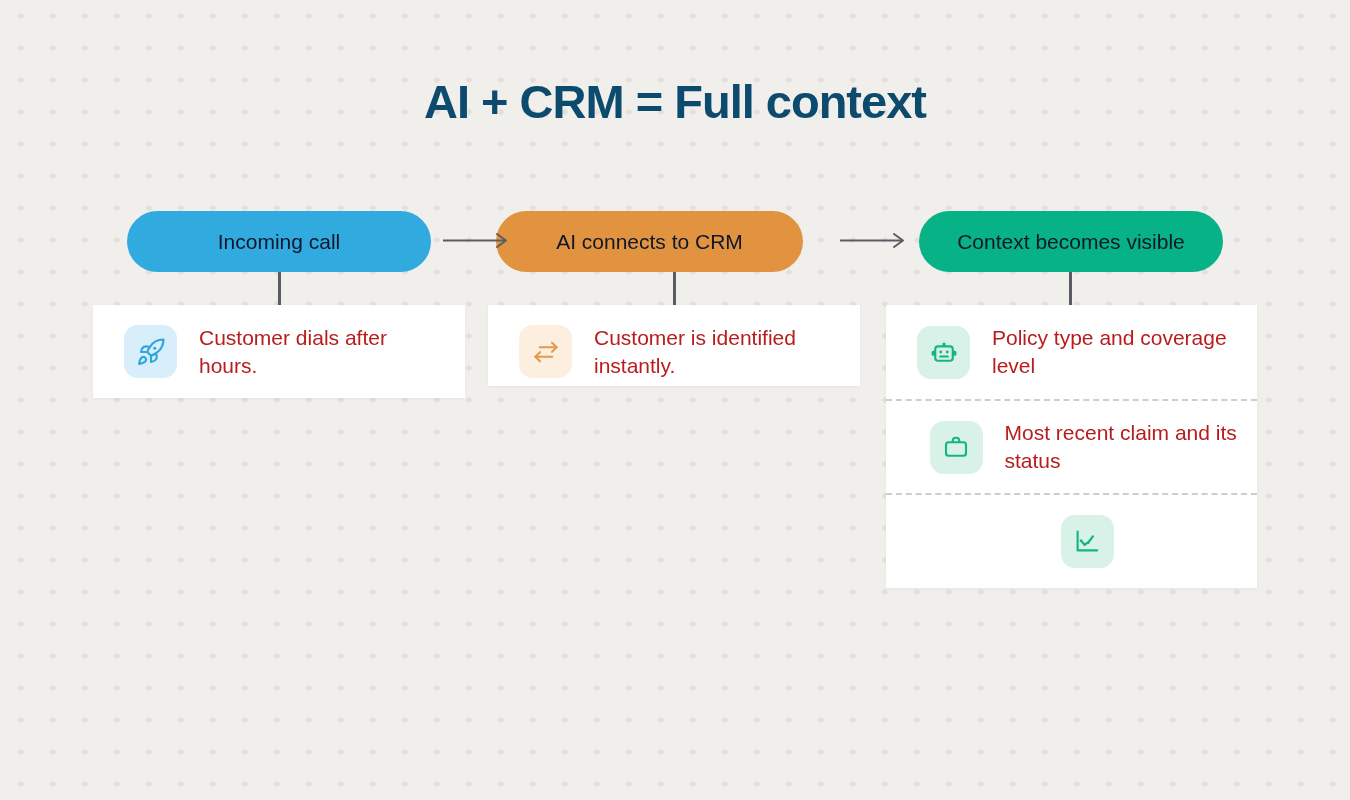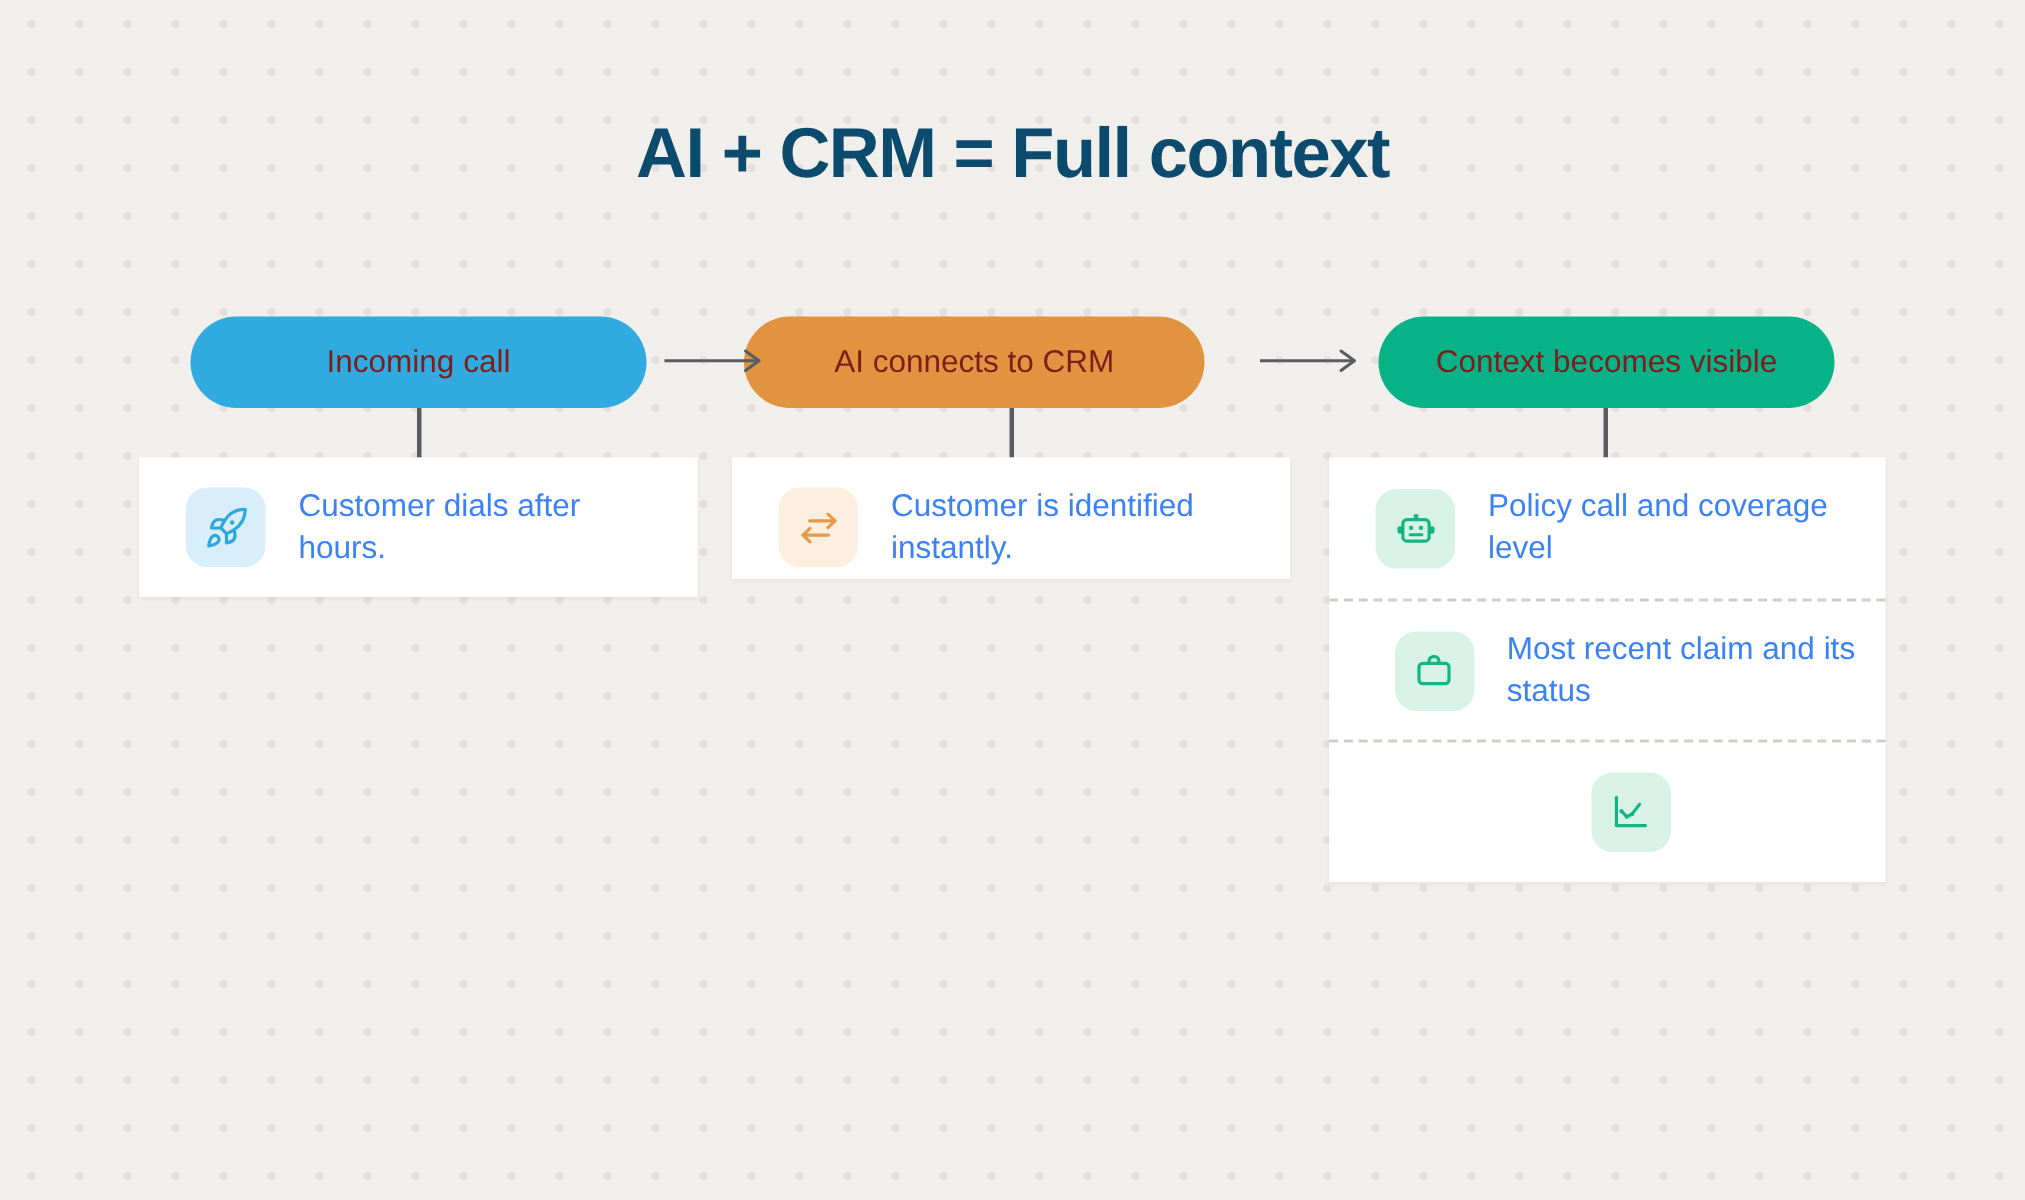--- a/index.html
+++ b/index.html
@@ -16,21 +16,21 @@
   .title {
     position: absolute; top: 74px; left: 0; width: 1350px;
     text-align: center;
     font-size: 47px; font-weight: 700; color: #0c4a6e;
     letter-spacing: -1px;
   }
   .pill {
     position: absolute; top: 211px; height: 61px;
     border-radius: 31px;
     display: flex; align-items: center; justify-content: center;
-    color: #7f1d1d; font-size: 21px; font-weight: 500;
+    color: #0f172a; font-size: 21px; font-weight: 500;
   }
   .pill-1 { left: 127px; width: 304px; background: #31abdf; }
   .pill-2 { left: 496px; width: 307px; background: #e2933f; }
   .pill-3 { left: 919px; width: 304px; background: #07b287; }
 
   .connector {
     position: absolute; top: 272px; width: 3px; height: 33px;
     background: #5b5b64;
   }
   .connector-1 { left: 278px; }
@@ -61,21 +61,21 @@
   .tile {
     width: 53px; height: 53px; border-radius: 14px;
     display: flex; align-items: center; justify-content: center;
     flex: 0 0 auto;
   }
   .tile-blue   { background: #d8eefa; }
   .tile-orange { background: #fcefdf; }
   .tile-green  { background: #d9f2e8; }
 
   .rowtext {
-    font-size: 21px; line-height: 28px; color: #3b82f6;
+    font-size: 21px; line-height: 28px; color: #b91c1c;
     max-width: 240px;
   }
 </style>
 </head>
 <body>
 
 <div>
 
   <div class="title">AI + CRM = Full context</div>
 
@@ -137,21 +137,21 @@
         <svg width="30" height="30" viewBox="0 0 24 24" fill="none" stroke="#12b583" stroke-width="1.7" stroke-linecap="round" stroke-linejoin="round">
           <rect x="5" y="7.5" width="14" height="11.5" rx="2.2"></rect>
           <rect x="10.8" y="4.6" width="2.4" height="2.9" rx="0.6" fill="#12b583" stroke="none"></rect>
           <rect x="2.1" y="11" width="2.9" height="4" rx="1.2" fill="#12b583" stroke="none"></rect>
           <rect x="19" y="11" width="2.9" height="4" rx="1.2" fill="#12b583" stroke="none"></rect>
           <circle cx="9.4" cy="12" r="1.15" fill="#12b583" stroke="none"></circle>
           <circle cx="14.6" cy="12" r="1.15" fill="#12b583" stroke="none"></circle>
           <line x1="8.9" y1="15.6" x2="15.1" y2="15.6"></line>
         </svg>
       </div>
-      <div class="rowtext">Policy call and coverage level</div>
+      <div class="rowtext">Policy type and coverage level</div>
     </div>
     <div class="row">
       <div class="tile tile-green">
         <svg width="30" height="30" viewBox="0 0 24 24" fill="none" stroke="#12b583" stroke-width="1.7" stroke-linecap="round" stroke-linejoin="round">
           <rect x="4" y="8.2" width="16" height="10.8" rx="2"></rect>
           <path d="M9.4 8V6.8a2.2 2.2 0 0 1 2.2-2.2h0.8a2.2 2.2 0 0 1 2.2 2.2V8"></path>
         </svg>
       </div>
       <div class="rowtext">Most recent claim and its status</div>
     </div>

